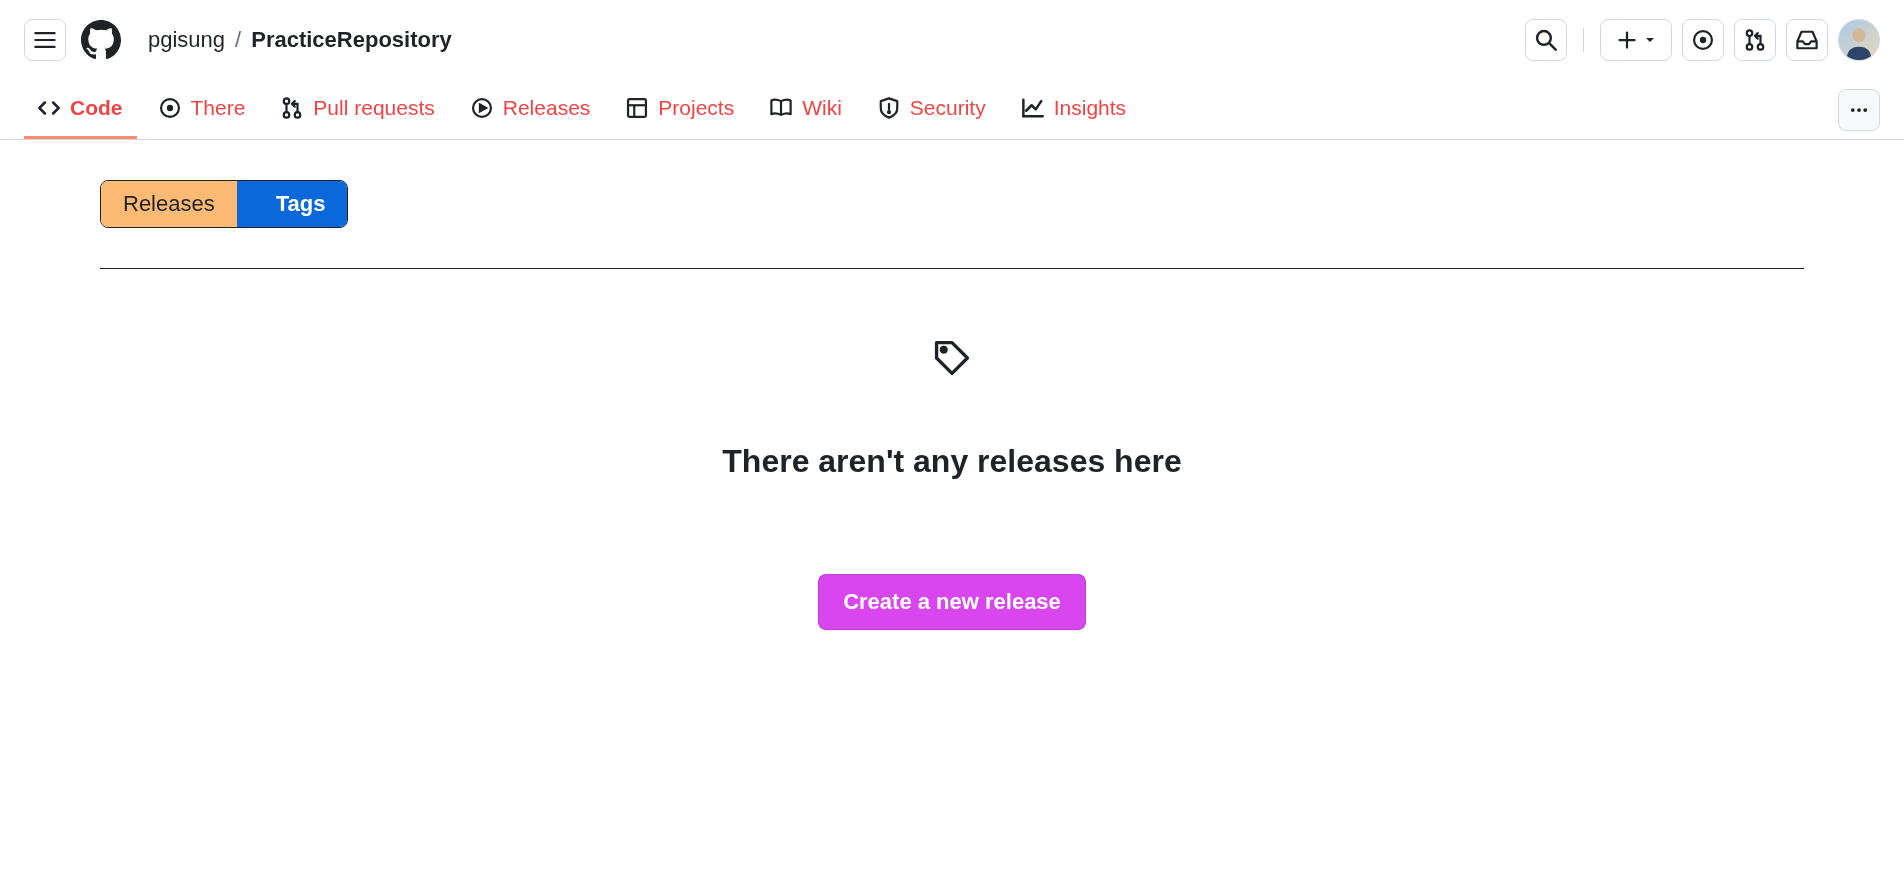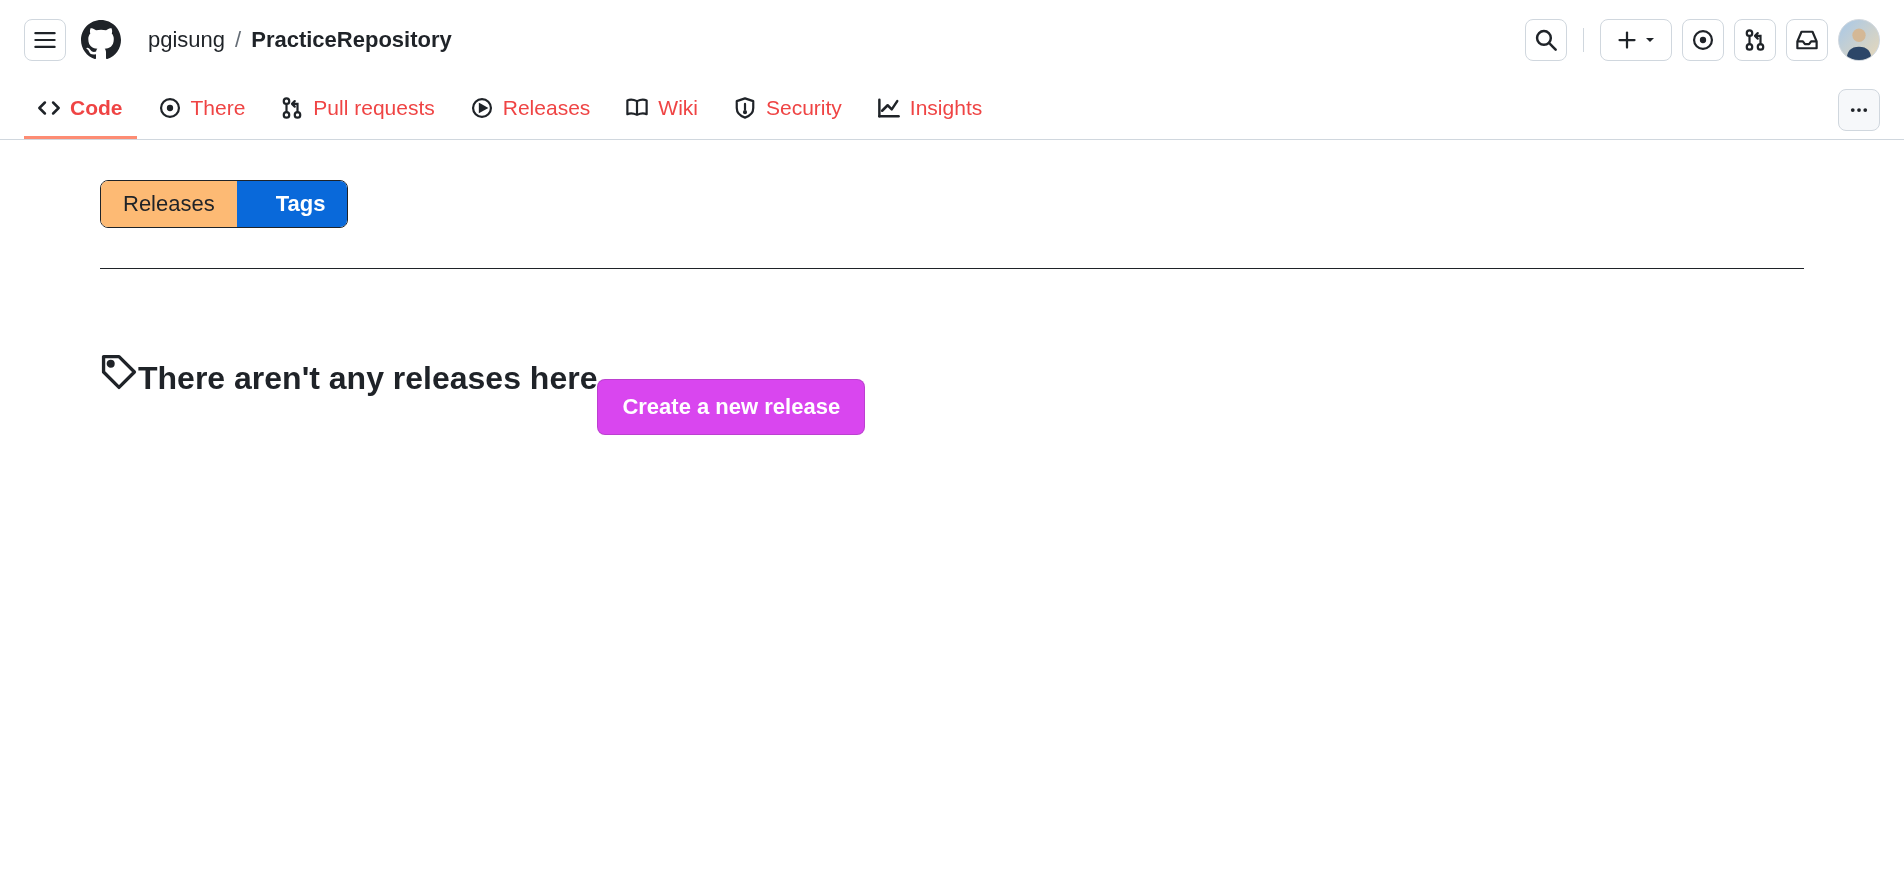--- a/index.html
+++ b/index.html
@@ -159,22 +159,23 @@
     }
     .hr {
       border: none;
       border-top: 1px solid #1f2328;
       margin-top: 40px;
     }
     .empty-state {
       text-align: center;
       margin-top: 70px;
       display: flex;
-      flex-direction: row;
-      align-items: center;
+      flex-direction: column;
+      align-items: center;
+      gap: 36px;
     }
     .tag-icon {
       margin-bottom: 30px;
     }
     .empty-title {
       font-size: 32px;
       font-weight: 700;
       margin-bottom: 18px;
     }
     .empty-desc {
@@ -320,20 +321,30 @@
     <span>Pull requests</span>
   </a>
   <a class="repo-nav-item">
     <span>
       <svg width="22" height="22" viewBox="0 0 16 16" fill="none" stroke="#1f2328" stroke-width="1.6">
           <circle cx="8" cy="8" r="6.5"></circle>
           <path d="M6.5 5.5 L11 8 L6.5 10.5 Z" fill="#1f2328"></path>
         </svg>
     </span>
     <span>Releases</span>
+  </a>
+  <a class="repo-nav-item">
+    <span>
+      <svg width="22" height="22" viewBox="0 0 16 16" fill="none" stroke="#1f2328" stroke-width="1.6">
+          <rect x="1.5" y="1.5" width="13" height="13" rx="1"></rect>
+          <line x1="1.5" y1="6" x2="14.5" y2="6"></line>
+          <line x1="6" y1="6" x2="6" y2="14.5"></line>
+        </svg>
+    </span>
+    <span>Projects</span>
   </a>
   <a class="repo-nav-item">
     <span>
       <svg width="22" height="22" viewBox="0 0 16 16" fill="none" stroke="#1f2328" stroke-width="1.6" stroke-linejoin="round">
           <path d="M1 2.5 Q4 1 8 3 Q12 1 15 2.5 L15 12.5 Q12 11 8 13 Q4 11 1 12.5 Z"></path>
           <line x1="8" y1="3" x2="8" y2="13"></line>
         </svg>
     </span>
     <span>Wiki</span>
   </a>

